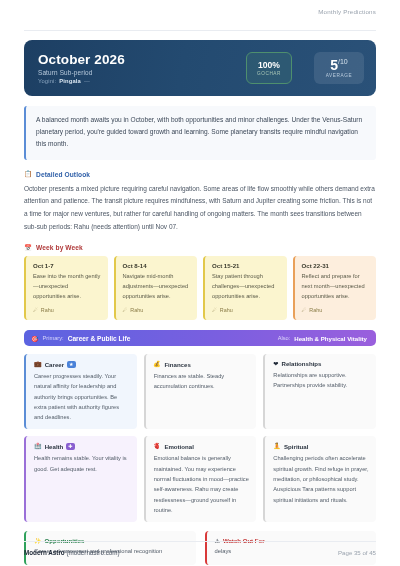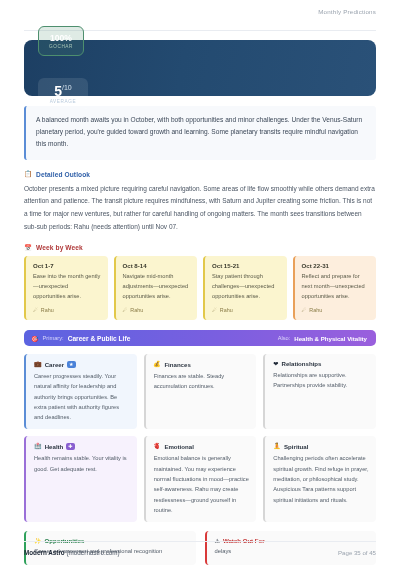--- a/index.html
+++ b/index.html
@@ -30,21 +30,21 @@
     display: flex; align-items: center; justify-content: space-between;
     height: 56px;
   }
   .hero-left { display: flex; flex-direction: column; gap: 2px; }
   .hero-title { font-size: 13.5px; font-weight: bold; color: #ffffff; letter-spacing: .1px; }
   .hero-sub { font-size: 6.4px; color: #b9cbdd; letter-spacing: .15px; }
   .hero-yogini { font-size: 5.8px; color: #8ba6c0; letter-spacing: .15px; display:flex; align-items:center; gap:3px; }
   .hero-yogini b { color: #dbe7f2; font-weight: bold; }
   .hero-yogini .dash { color:#7f99b3; }
 
-  .hero-right { display: flex; align-items: stretch; gap: 22px; flex-direction: column; }
+  .hero-right { display: flex; align-items: stretch; gap: 22px; }
   .badge-gochar {
     border: 1px solid #4e8f6e;
     background: rgba(78,143,110,.18);
     border-radius: 6px;
     width: 46px; padding: 6px 2px;
     display: flex; flex-direction: column; align-items: center; justify-content: center; gap: 1px;
   }
   .badge-gochar .big { font-size: 8.6px; font-weight: bold; color: #ffffff; }
   .badge-gochar .small { font-size: 4.7px; color: #a8c6b6; letter-spacing: .6px; }
   .badge-score {
@@ -147,20 +147,29 @@
 <body>
 
 <div class="page">
 
   <div class="topbar">
     <span class="topbar-label">Monthly Predictions</span>
   </div>
   <div class="topbar-rule"></div>
 
   <div class="hero">
+    <div class="hero-left">
+      <div class="hero-title">October 2026</div>
+      <div class="hero-sub">Saturn Sub-period</div>
+      <div class="hero-yogini">
+        <span>Yogini:</span>
+        <b>Pingala</b>
+        <span class="dash">—</span>
+      </div>
+    </div>
     <div class="hero-right">
       <div class="badge-gochar">
         <div class="big">100%</div>
         <div class="small">GOCHAR</div>
       </div>
       <div class="badge-score">
         <div class="big"><span>5</span><sup>/10</sup></div>
         <div class="small">AVERAGE</div>
       </div>
     </div>

